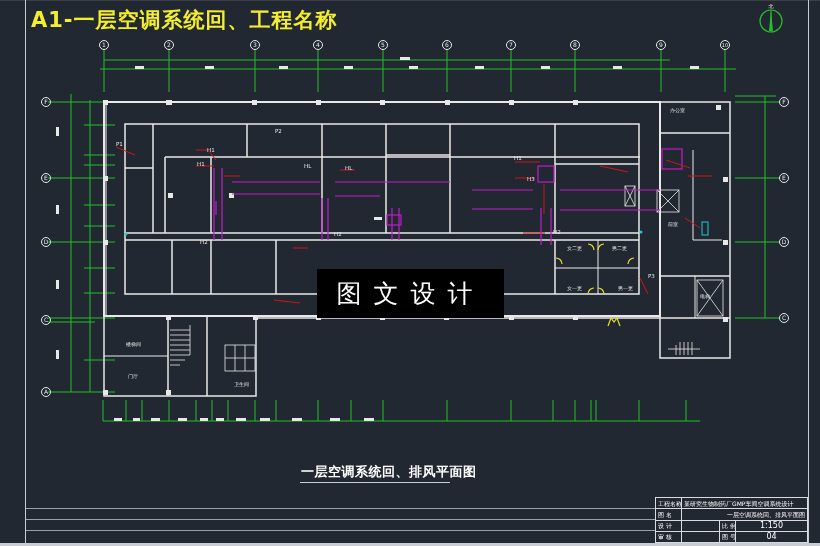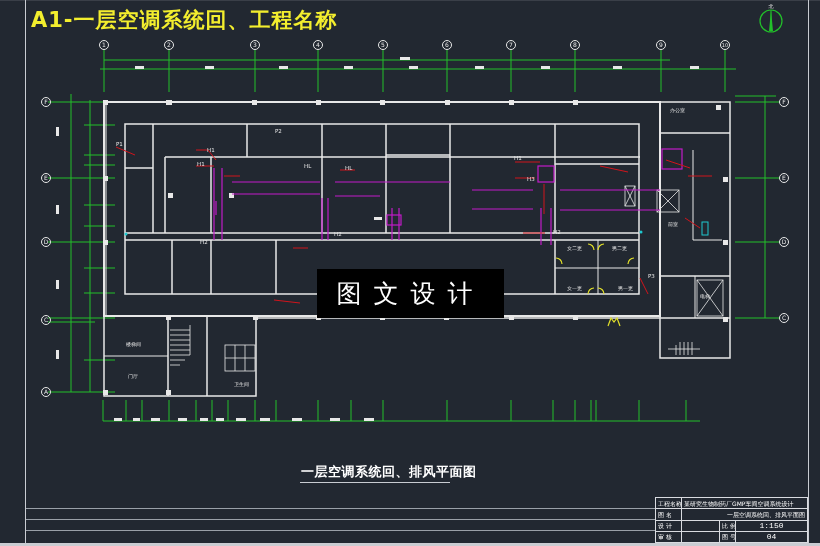--- a/index.html
+++ b/index.html
@@ -10,21 +10,21 @@
   .frame-top { position:absolute; left:0; top:0; width:820px; height:1px; background:#3a3f48; }
   .sheet-title { position:absolute; left:31px; top:6px; color:#f3ee2e; font-size:21px; font-weight:bold; letter-spacing:1px; font-family:"DejaVu Sans", sans-serif; white-space:nowrap; }
   svg.plan { position:absolute; left:0; top:0; }
   .watermark { position:absolute; left:317px; top:249px; width:187px; height:49px; background:#000; display:flex; align-items:center; justify-content:center;margin-top:20px; }
   .watermark span { color:#fff; font-size:25px; letter-spacing:12px; font-family:"DejaVu Serif", serif; }
   .drawing-caption { position:absolute; left:301px; top:463px; color:#ffffff; font-size:13px; font-weight:bold; letter-spacing:0.5px; white-space:nowrap; }
   .caption-line { position:absolute; left:300px; top:482px; width:150px; height:1px; background:#c9ccd2; }
   .title-block { position:absolute; left:655px; top:497px; width:153px; height:46px; }
   table.tb { border-collapse:collapse; width:100%; height:100%; table-layout:fixed; }
   table.tb td { border:1px solid #d9dbe0; color:#ffffff; font-size:6px; padding:0 2px; height:10px; white-space:nowrap; overflow:hidden; line-height:9px; }
-  table.tb td.val { font-size:8px; text-align:center;font-family:Liberation Mono, monospace; }
+  table.tb td.val { font-size:8px; text-align:center; }
   .tb-left-line { position:absolute; left:26px; top:497px; width:629px; height:46px; }
   .tb-left-line div { position:absolute; left:0; width:100%; height:1px; background:#9aa0a8; }
   .north { position:absolute; left:758px; top:2px; }
   .lbl { font-family:"DejaVu Sans", sans-serif; }
 </style>
 </head>
 <body>
 
 <div class="frame-top"></div>
 <div class="frame-left"></div>

